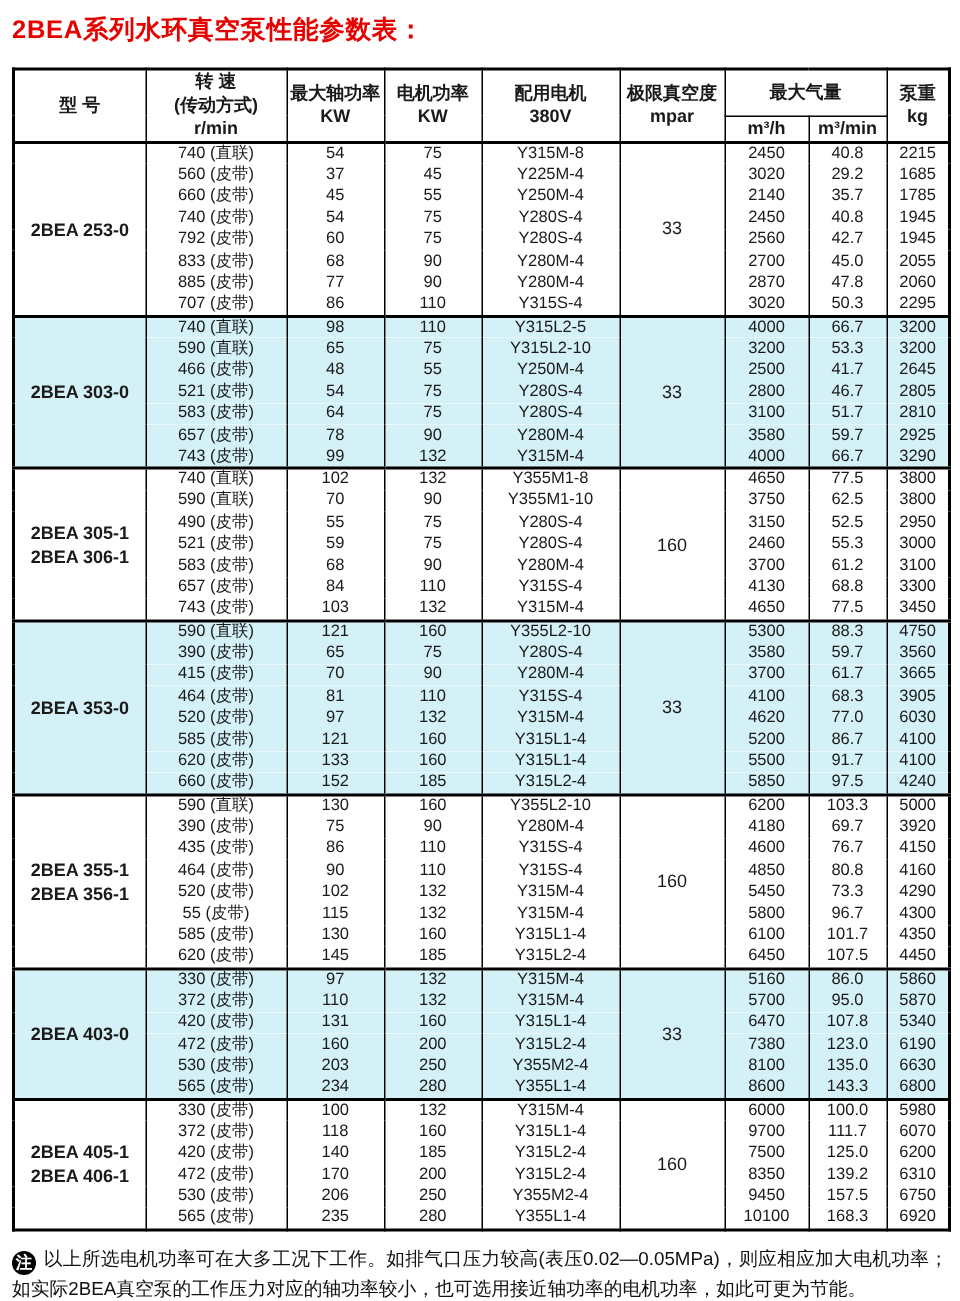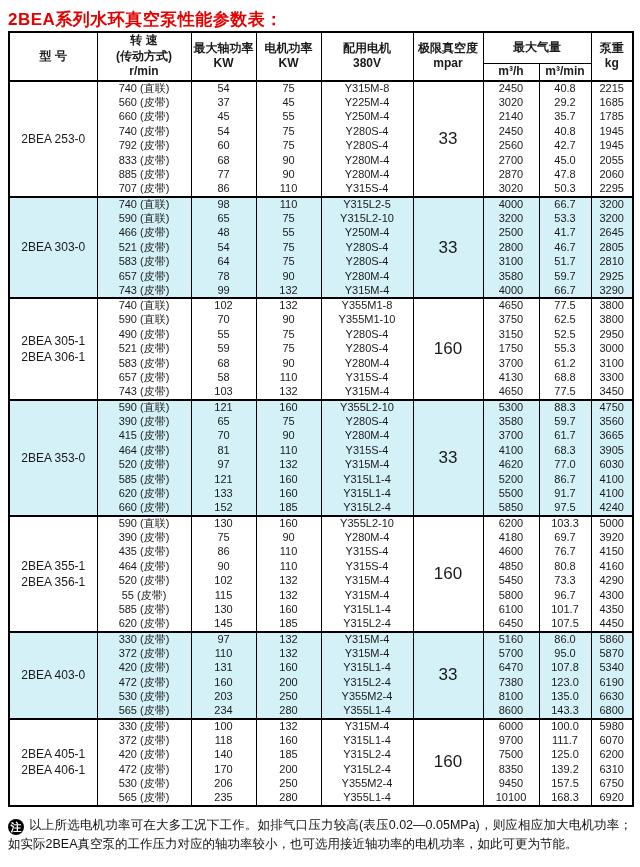--- a/index.html
+++ b/index.html
@@ -13,21 +13,21 @@
     height: 867px;
     box-sizing: border-box;
     padding: 6px 8px 0 8px;
     background: #ffffff;
   }
   .title {
     color: var(--accent, #e60000);
     font-weight: bold;
     font-size: 17px;
     letter-spacing: 0.5px;
-    margin: 2px 0 0 0;
+    margin: 2px 0 14px 0;
   }
   table.spec {
     border-collapse: collapse;
     width: 624px;
     table-layout: fixed;
     border: 2px solid #000;
   }
   table.spec th, table.spec td {
     box-sizing: border-box;
     text-align: center;
@@ -51,22 +51,22 @@
     border-top: none;
     border-bottom: none;
     height: 14.5px;
     font-size: 11px;
     line-height: 1.05;
     white-space: nowrap;
     overflow: hidden;
   }
   tbody tr.section-start td { border-top: 2px solid #000; }
   tbody tr.shaded td { background: var(--alt-bg, #d3f1f7); }
-  td.model-cell { font-size: 12px; line-height: 1.35; }
-  td.vacuum-cell { font-size: 17px; }
+  td.model-cell { font-size: 12px; line-height: 1.35; font-weight: bold; }
+  td.vacuum-cell { font-size: 12px; }
   .note {
     margin-top: 9px;
     font-size: 12.5px;
     line-height: 1.5;
     color: #111;
     text-align: justify;
   }
   .note-badge {
     display: inline-block;
     width: 16px;
@@ -307,36 +307,36 @@
           <td>Y280S-4</td>
           <td>3150</td>
           <td>52.5</td>
           <td>2950</td>
         </tr>
         <tr>
           <td>521 (皮带)</td>
           <td>59</td>
           <td>75</td>
           <td>Y280S-4</td>
-          <td>1750</td>
+          <td>2460</td>
           <td>55.3</td>
           <td>3000</td>
         </tr>
         <tr>
           <td>583 (皮带)</td>
           <td>68</td>
           <td>90</td>
           <td>Y280M-4</td>
           <td>3700</td>
           <td>61.2</td>
           <td>3100</td>
         </tr>
         <tr>
           <td>657 (皮带)</td>
-          <td>58</td>
+          <td>84</td>
           <td>110</td>
           <td>Y315S-4</td>
           <td>4130</td>
           <td>68.8</td>
           <td>3300</td>
         </tr>
         <tr>
           <td>743 (皮带)</td>
           <td>103</td>
           <td>132</td>

